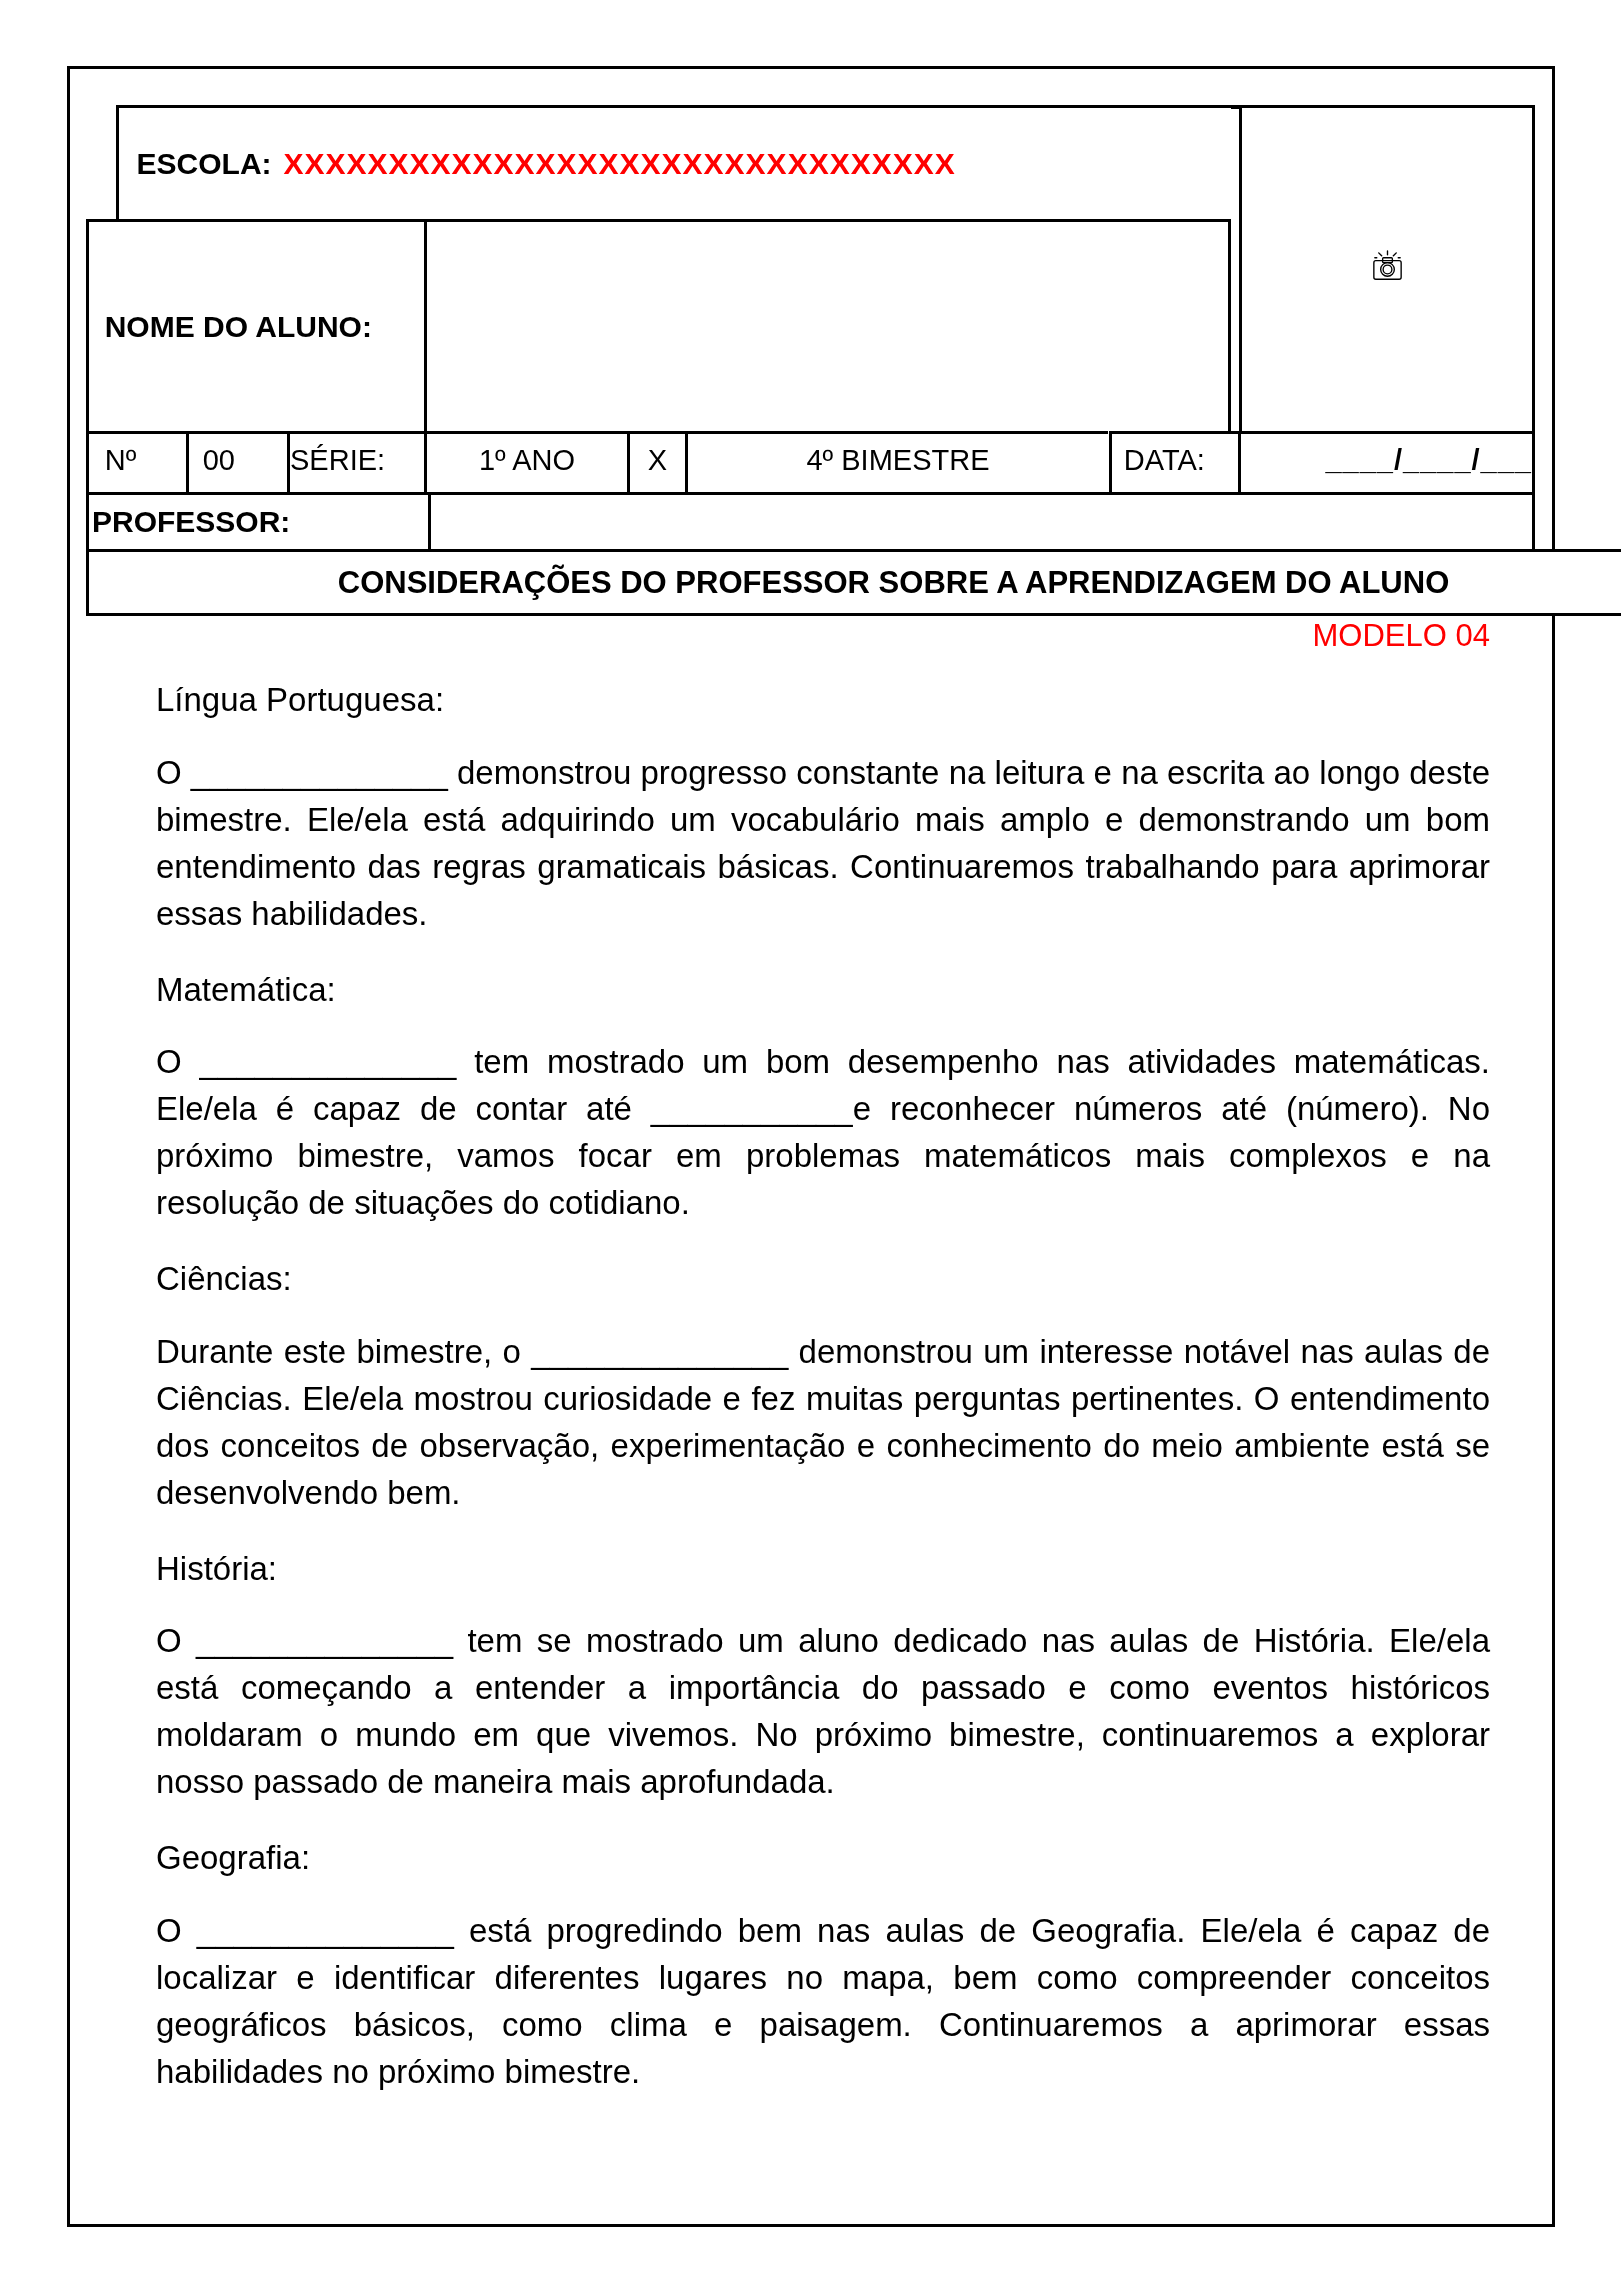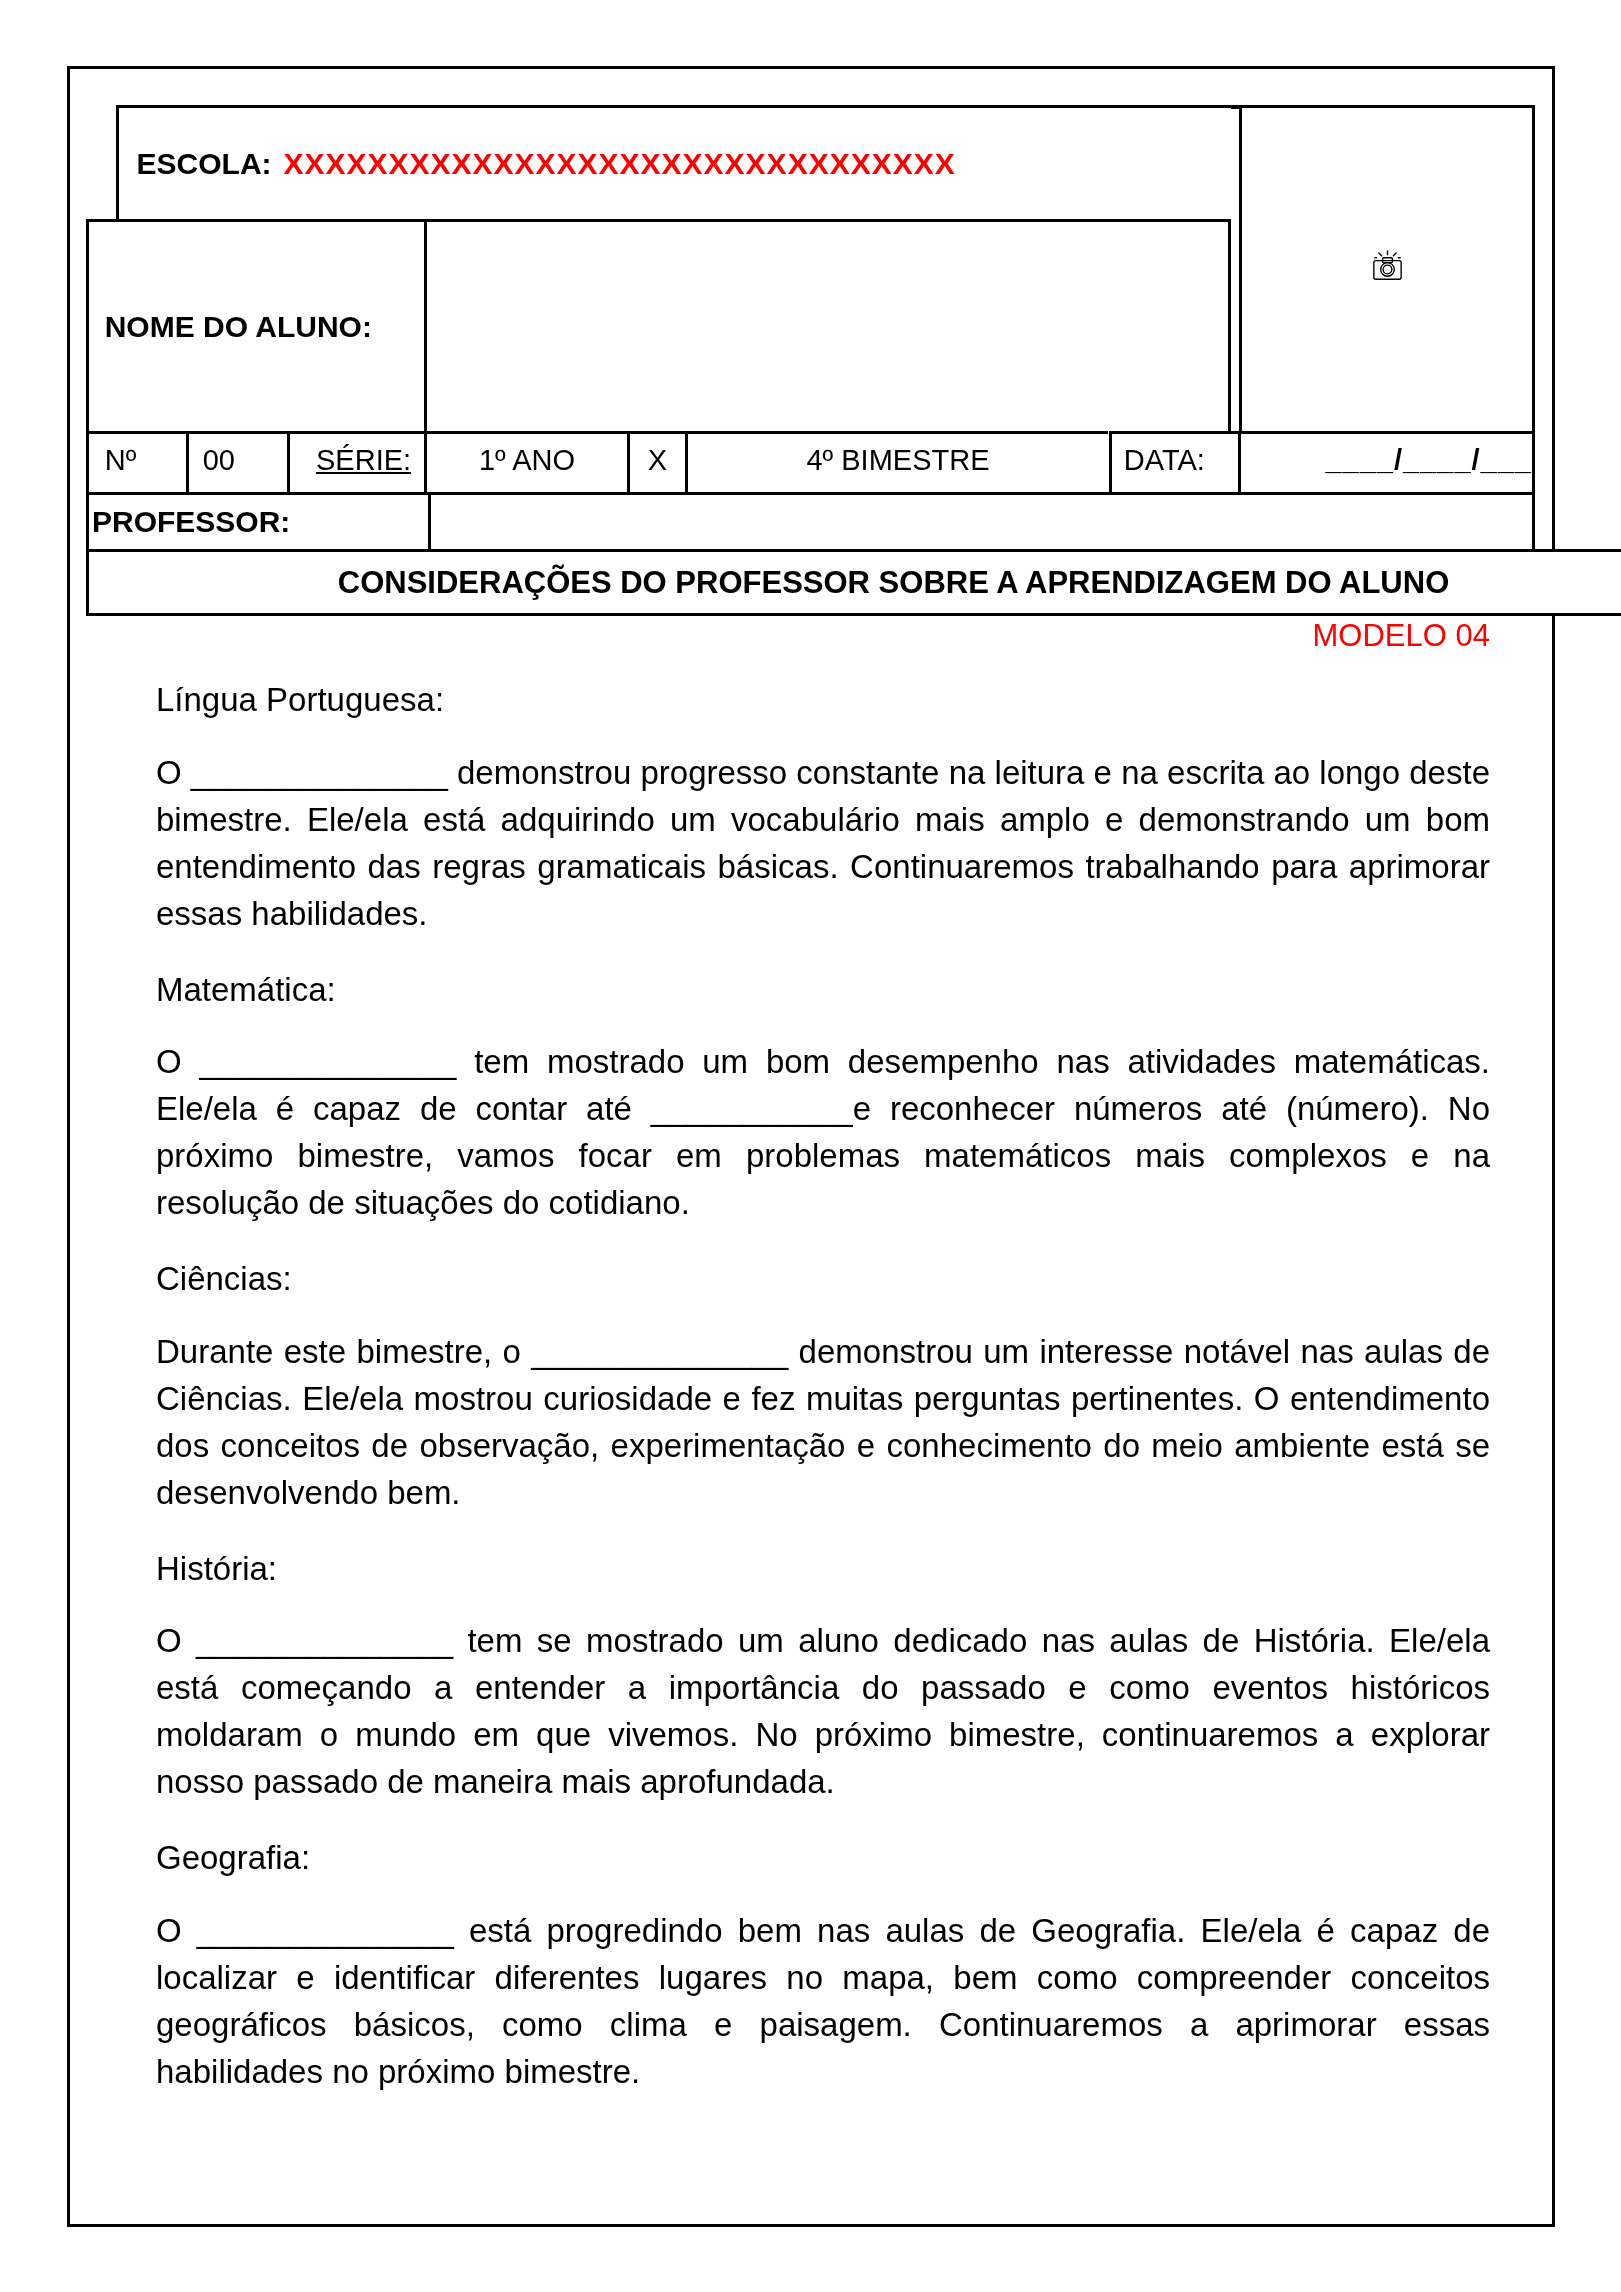--- a/index.html
+++ b/index.html
@@ -27,21 +27,21 @@
 
   .photo-cell    { left:1239px; top:105px; width:296px; height:326px; display:flex; align-items:center; justify-content:center; }
   .border-filler { position:absolute; left:1231px; top:105px; width:7.8px; height:3.9px; background:#000; }
 
   .nome-label-cell { left:86px; top:219px; width:402px; height:213px; display:flex; align-items:center; padding-left:15.7px; font-size:30px; font-weight:bold; }
   .nome-value-cell { left:424px; top:219px; width:807px; height:213px; }
 
   .hrow { height:61px; padding-top:9.8px; font-size:29px; }
   .num-label-cell   { left:86px;   top:431px; width:100px; padding-left:15.7px; }
   .num-value-cell   { left:186px;  top:431px; width:101px; padding-left:13.7px; }
-  .serie-label-cell { left:287px;  top:431px; width:137px; padding-left:26px;text-decoration:underline; }
+  .serie-label-cell { left:287px;  top:431px; width:137px; padding-left:0; }
   .serie-value-cell { left:424px;  top:431px; width:203px; text-align:center; }
   .x-cell           { left:627px;  top:431px; width:58px;  text-align:center; }
   .bimestre-cell    { left:685px;  top:431px; width:423px; text-align:center; }
   .data-label-cell  { left:1109px; top:431px; width:129px; padding-left:11.8px; }
   .data-value-cell  { left:1238px; top:431px; width:297px; text-align:right; font-weight:bold; letter-spacing:1px; }
 
   .professor-label-cell { left:86px;  top:492px; width:342px;  height:57px; display:flex; align-items:center; padding-left:3px; font-size:30px; font-weight:bold; }
   .professor-value-cell { left:428px; top:492px; width:1107px; height:57px; }
 
   .title-row { left:86px; top:549px; width:1615px; height:67px; display:flex; align-items:center; justify-content:center; font-size:31px; font-weight:bold; text-align:center; }

